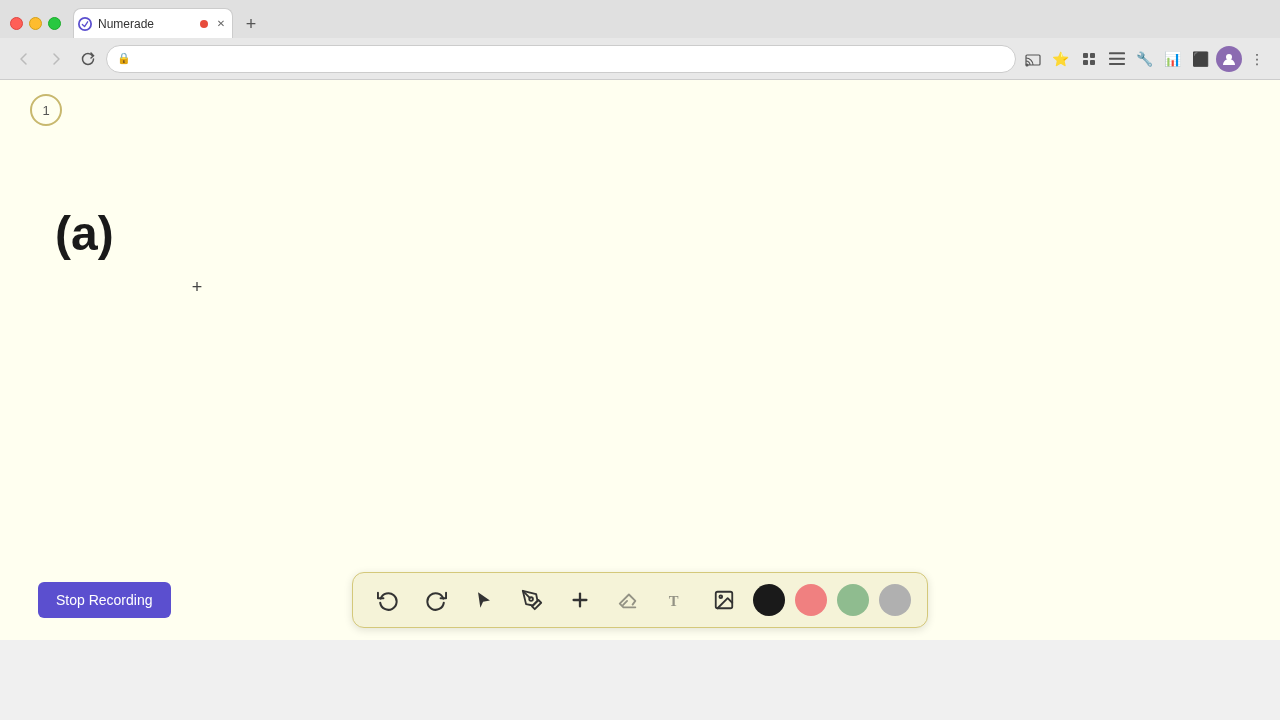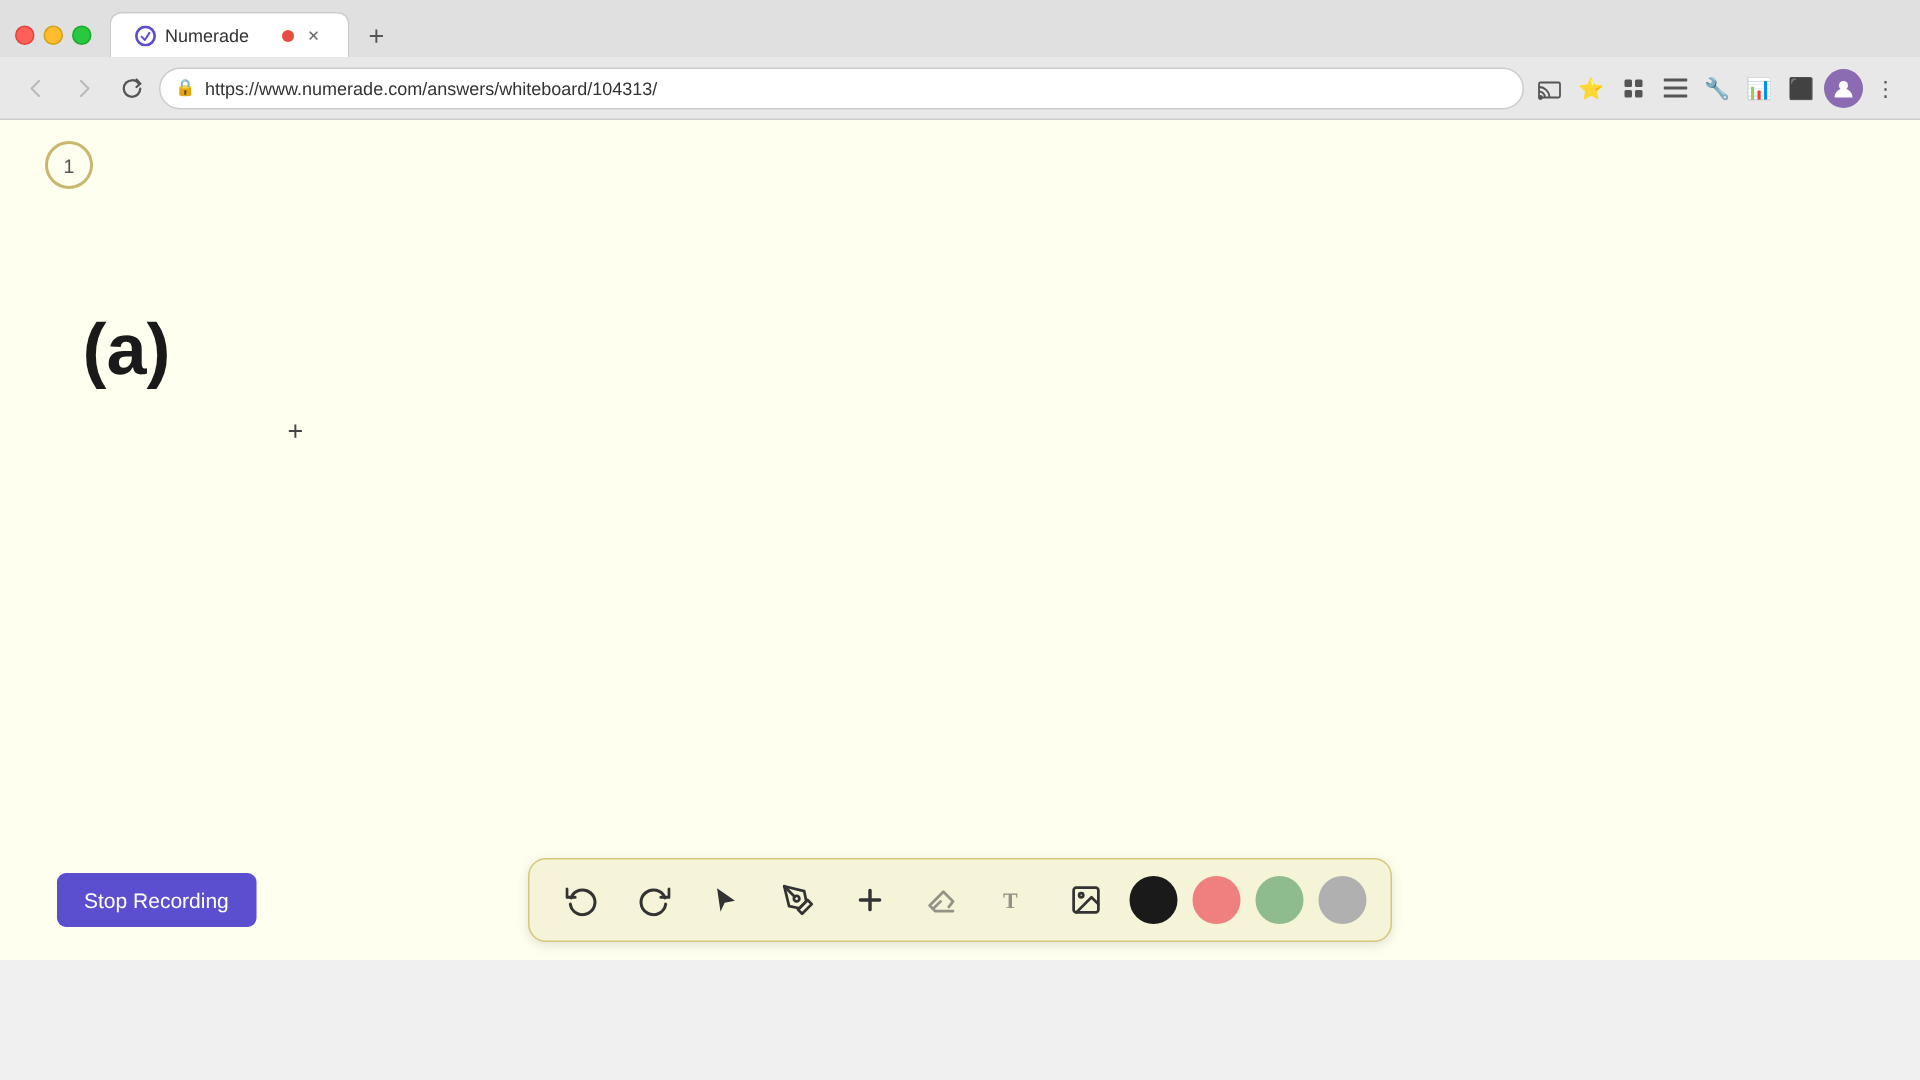--- a/index.html
+++ b/index.html
@@ -37,21 +37,21 @@
 
     .tab-bar {
       display: flex;
       align-items: flex-end;
       flex: 1;
     }
 
     .tab {
       display: flex;
       align-items: center;
-      padding: 6px 16px;
+      padding: 6px 4px;
       background: #fff;
       border-radius: 8px 8px 0 0;
       height: 30px;
       gap: 6px;
       border: 1px solid #ccc;
       border-bottom: none;
       min-width: 160px;
       max-width: 220px;
     }
 
@@ -343,21 +343,20 @@
     </div>
     <div class="nav-btn">
       <svg width="16" height="16" viewBox="0 0 16 16" fill="none" stroke="currentColor" stroke-width="1.5" stroke-linecap="round">
           <path d="M13.5 8A5.5 5.5 0 1 1 8 2.5a5.5 5.5 0 0 1 4.5 2.3"></path>
           <polyline points="11 2 13.5 4.8 11 7"></polyline>
         </svg>
     </div>
 
     <div class="address-bar">
       <span class="lock-icon">🔒</span>
-      <span class="address-text">https://www.numerade.com/answers/whiteboard/104313/</span>
     </div>
 
     <div class="nav-actions">
       <div class="nav-action-btn">
         <svg width="16" height="16" viewBox="0 0 16 16" fill="none" stroke="currentColor" stroke-width="1.2">
             <rect x="1" y="4" width="14" height="10" rx="1"></rect>
             <path d="M1 7a7 7 0 0 1 7 7"></path>
             <path d="M1 10a4 4 0 0 1 4 4"></path>
             <circle cx="2" cy="14" r="1" fill="currentColor"></circle>
           </svg>

